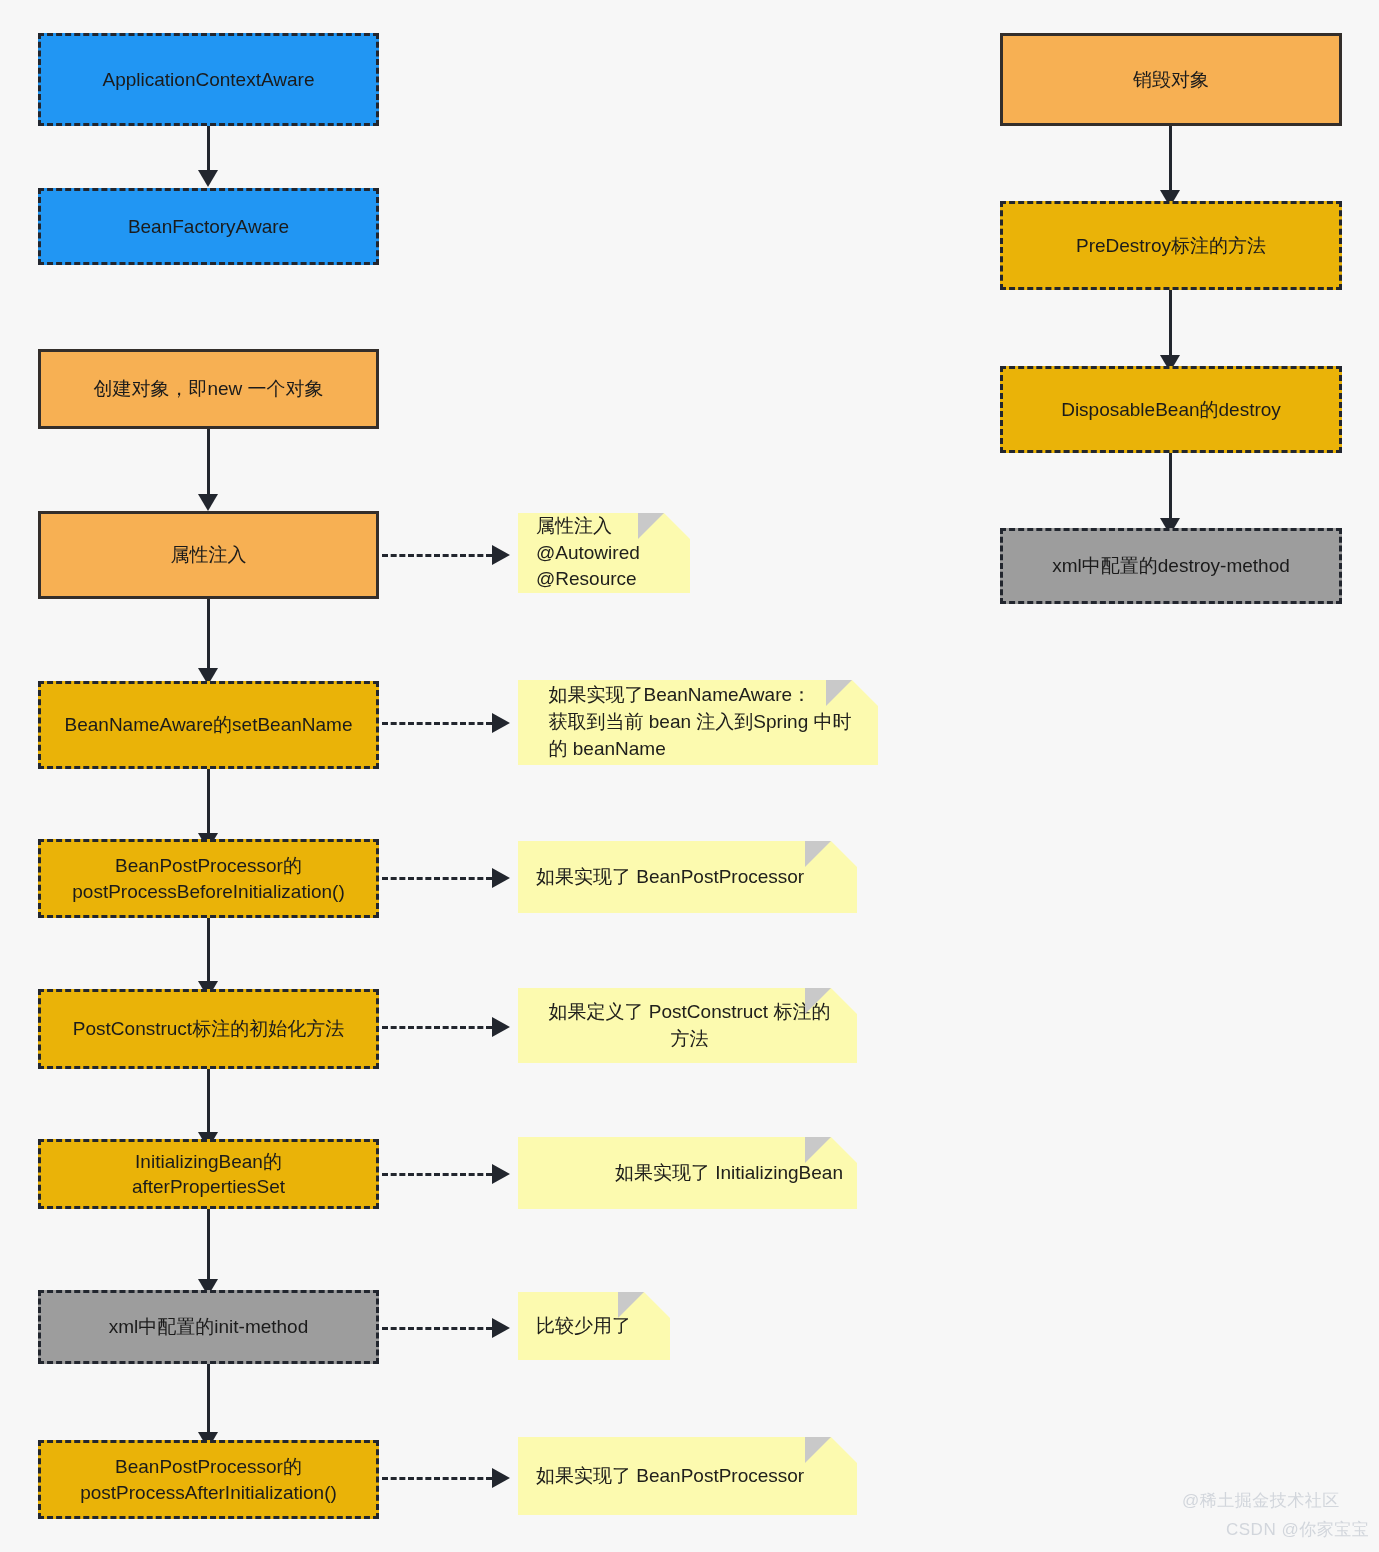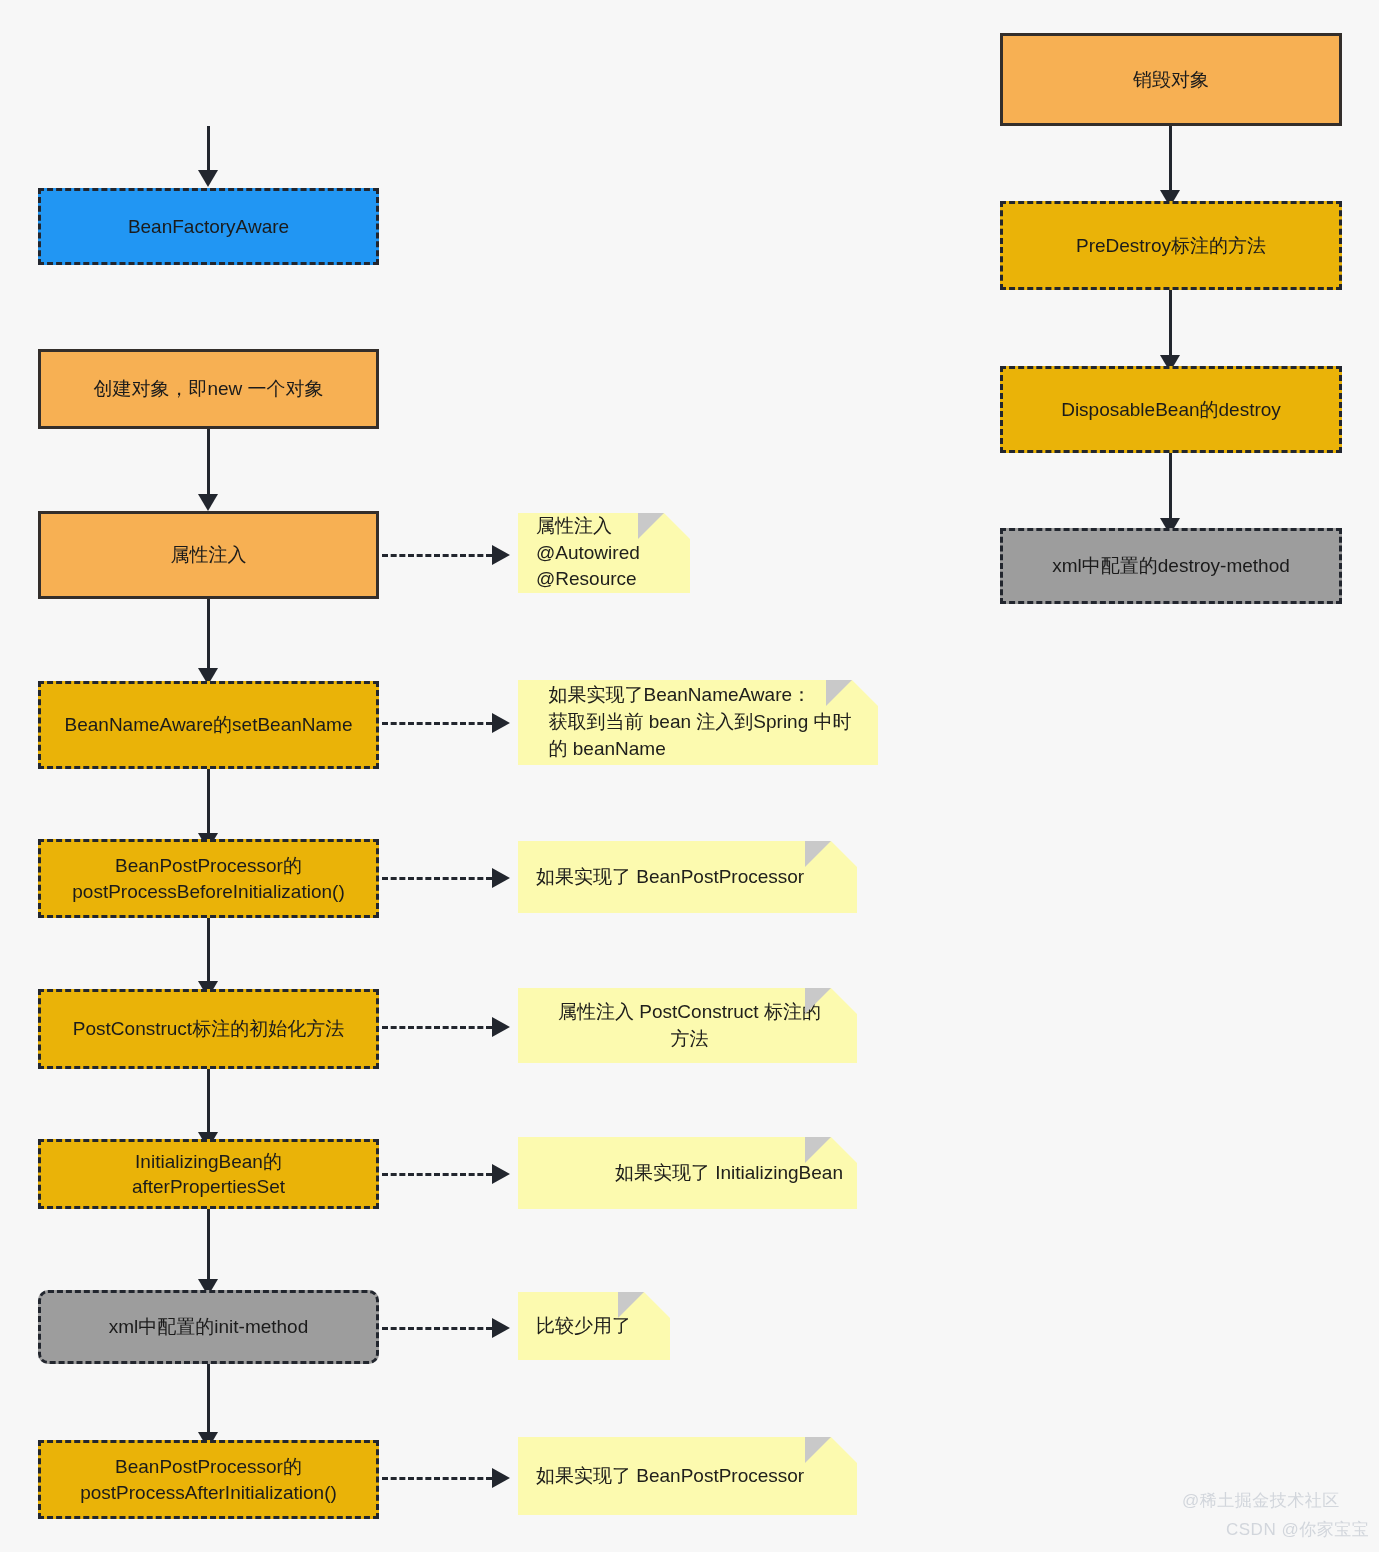--- a/index.html
+++ b/index.html
@@ -118,20 +118,21 @@
     font-size: 17px;
     letter-spacing: 0.5px;
     white-space: nowrap;
   }
 </style>
 </head>
 <body>
 
 <div id="canvas">
 
+  <div class="node blue" style="left:38px; top:33px; width:341px; height:93px;">ApplicationContextAware</div>
 
   <div class="vline" style="left:207px; top:126px; width:3px; height:47px;"></div>
   <div class="arrowhead-down" style="left:198px; top:170px;"></div>
 
   <div class="node blue" style="left:38px; top:188px; width:341px; height:77px;">BeanFactoryAware</div>
 
   <div class="node orange" style="left:38px; top:349px; width:341px; height:80px;">创建对象，即new 一个对象</div>
 
   <div class="vline" style="left:207px; top:429px; width:3px; height:68px;"></div>
   <div class="arrowhead-down" style="left:198px; top:494px;"></div>
@@ -156,21 +157,21 @@
 
   <div class="vline" style="left:207px; top:1069px; width:3px; height:66px;"></div>
   <div class="arrowhead-down" style="left:198px; top:1132px;"></div>
 
   <div class="node white" style="left:38px; top:1139px; width:341px; height:70px;">InitializingBean的
 afterPropertiesSet</div>
 
   <div class="vline" style="left:207px; top:1209px; width:3px; height:73px;"></div>
   <div class="arrowhead-down" style="left:198px; top:1279px;"></div>
 
-  <div class="node grey" style="left:38px; top:1290px; width:341px; height:74px;border-radius:10px;">xml中配置的init-method</div>
+  <div class="node grey" style="left:38px; top:1290px; width:341px; height:74px;">xml中配置的init-method</div>
 
   <div class="vline" style="left:207px; top:1364px; width:3px; height:71px;"></div>
   <div class="arrowhead-down" style="left:198px; top:1432px;"></div>
 
   <div class="node white" style="left:38px; top:1440px; width:341px; height:79px;">BeanPostProcessor的
 postProcessAfterInitialization()</div>
 
   <div class="hdots" style="left:382px; top:554px; width:110px;"></div>
   <div class="arrowhead-right" style="left:492px; top:545px;"></div>
 
@@ -206,21 +207,21 @@
 的 beanName</span>
   </div>
 
   <div class="note" style="left:518px; top:841px; width:339px; height:72px;">
     <span class="fold"></span>
     <span>如果实现了 BeanPostProcessor</span>
   </div>
 
   <div class="note center" style="left:518px; top:988px; width:339px; height:75px;">
     <span class="fold"></span>
-    <span>属性注入 PostConstruct 标注的
+    <span>如果定义了 PostConstruct 标注的
 方法</span>
   </div>
 
   <div class="note" style="left:518px; top:1137px; width:339px; height:72px;justify-content:flex-end;">
     <span class="fold"></span>
     <span>如果实现了 InitializingBean</span>
   </div>
 
   <div class="note" style="left:518px; top:1292px; width:152px; height:68px;">
     <span class="fold"></span>

